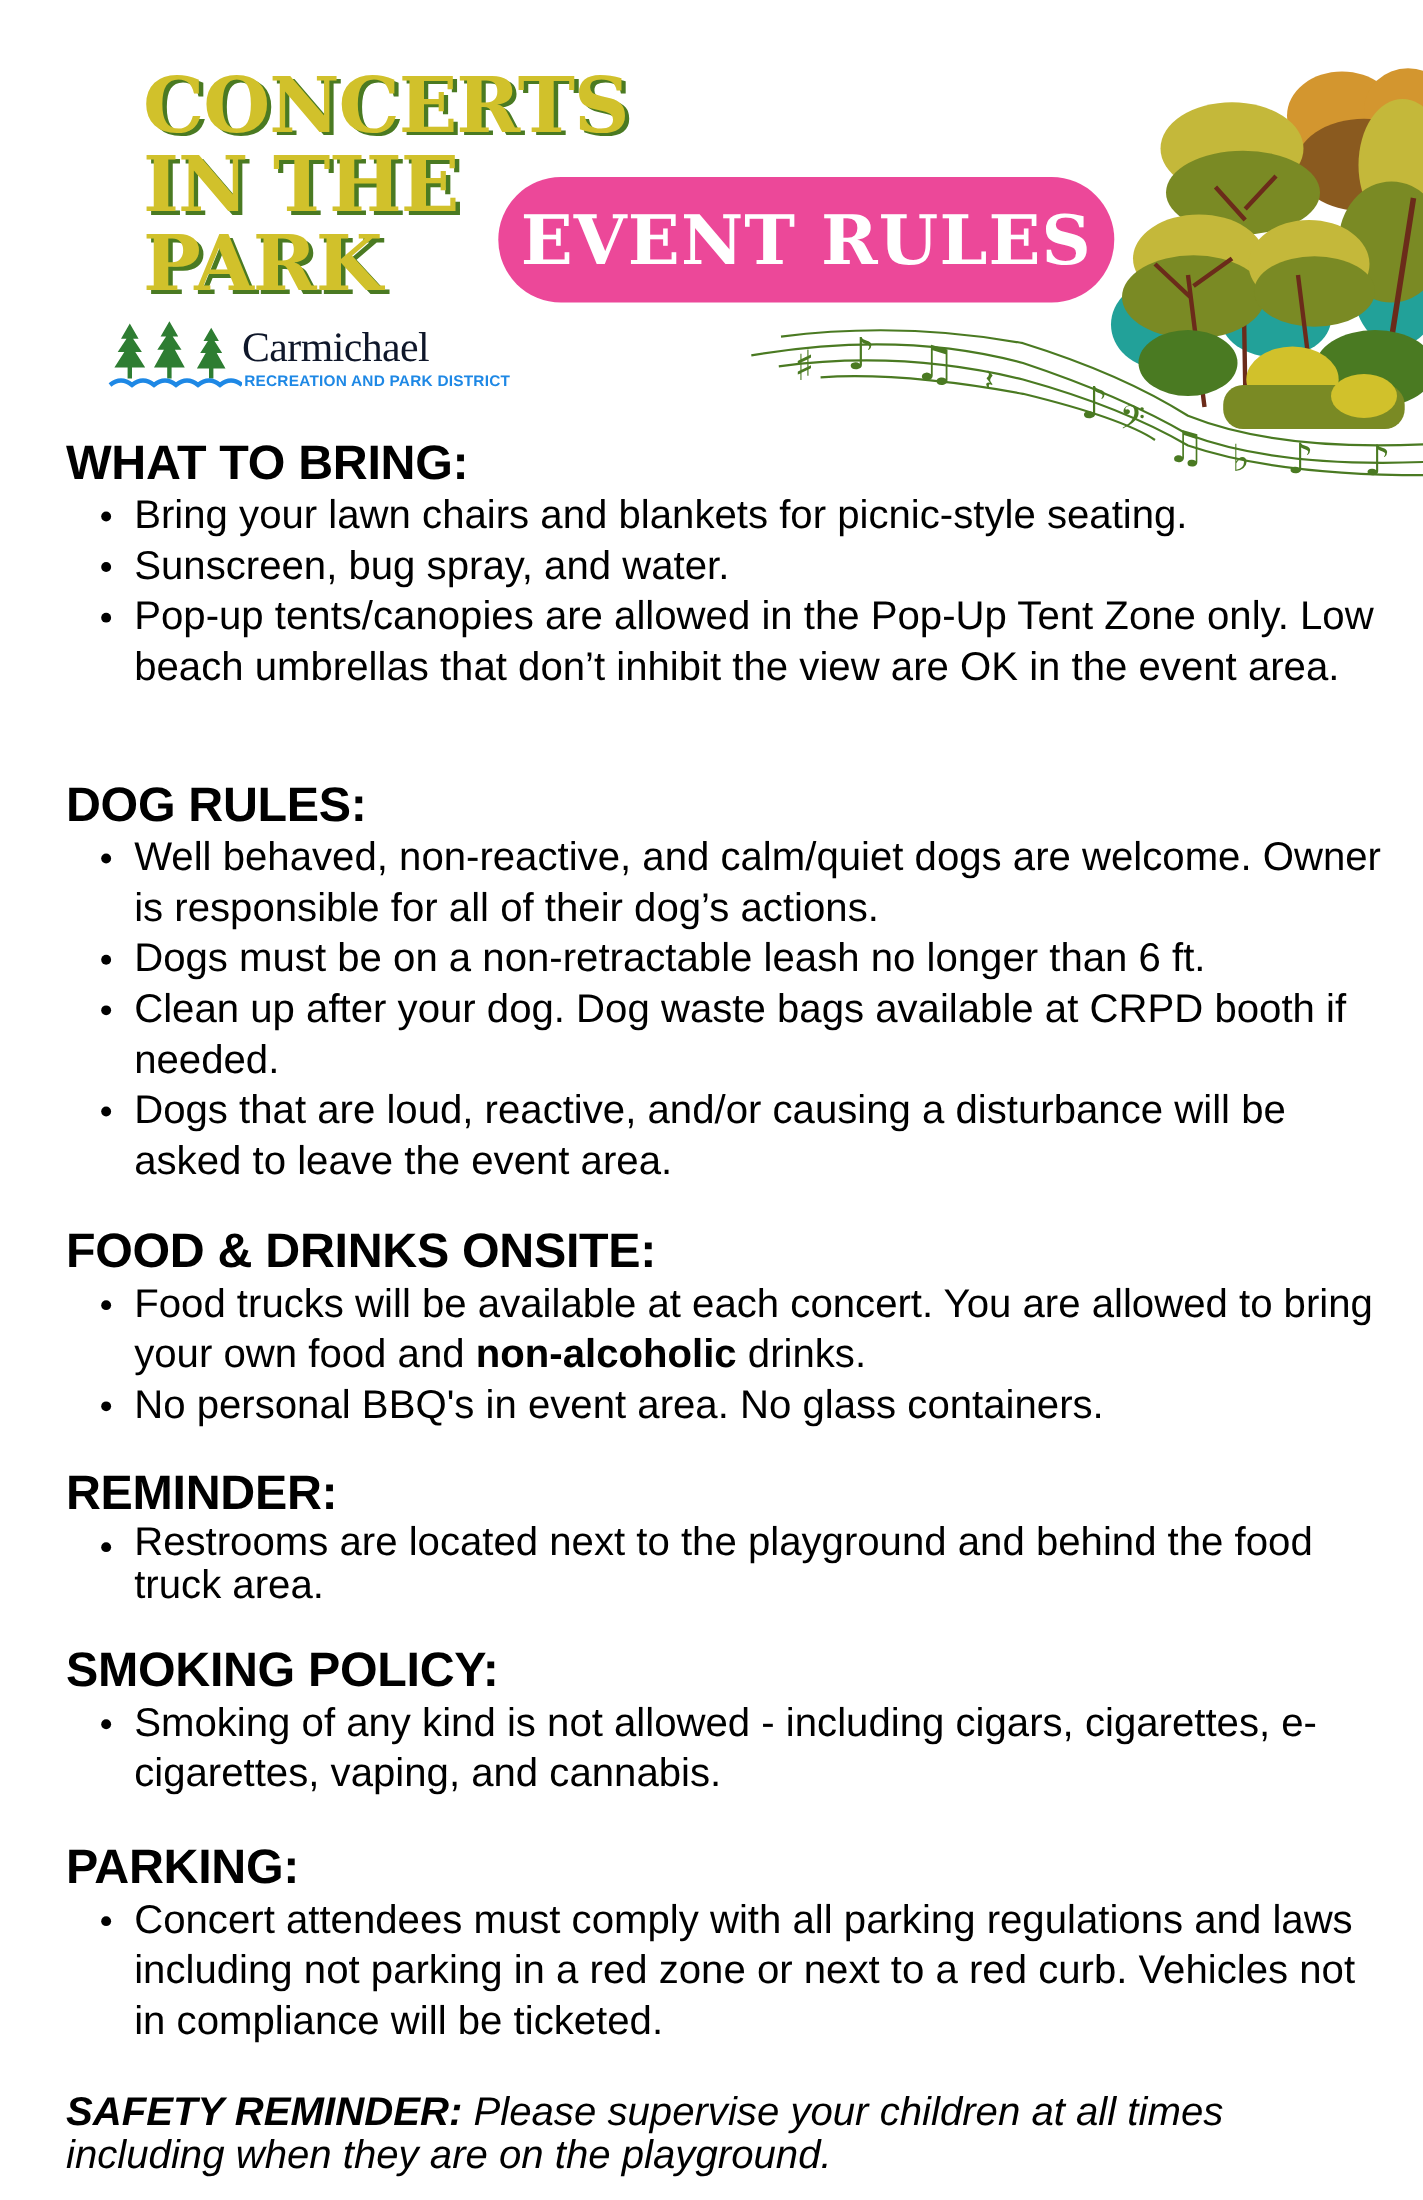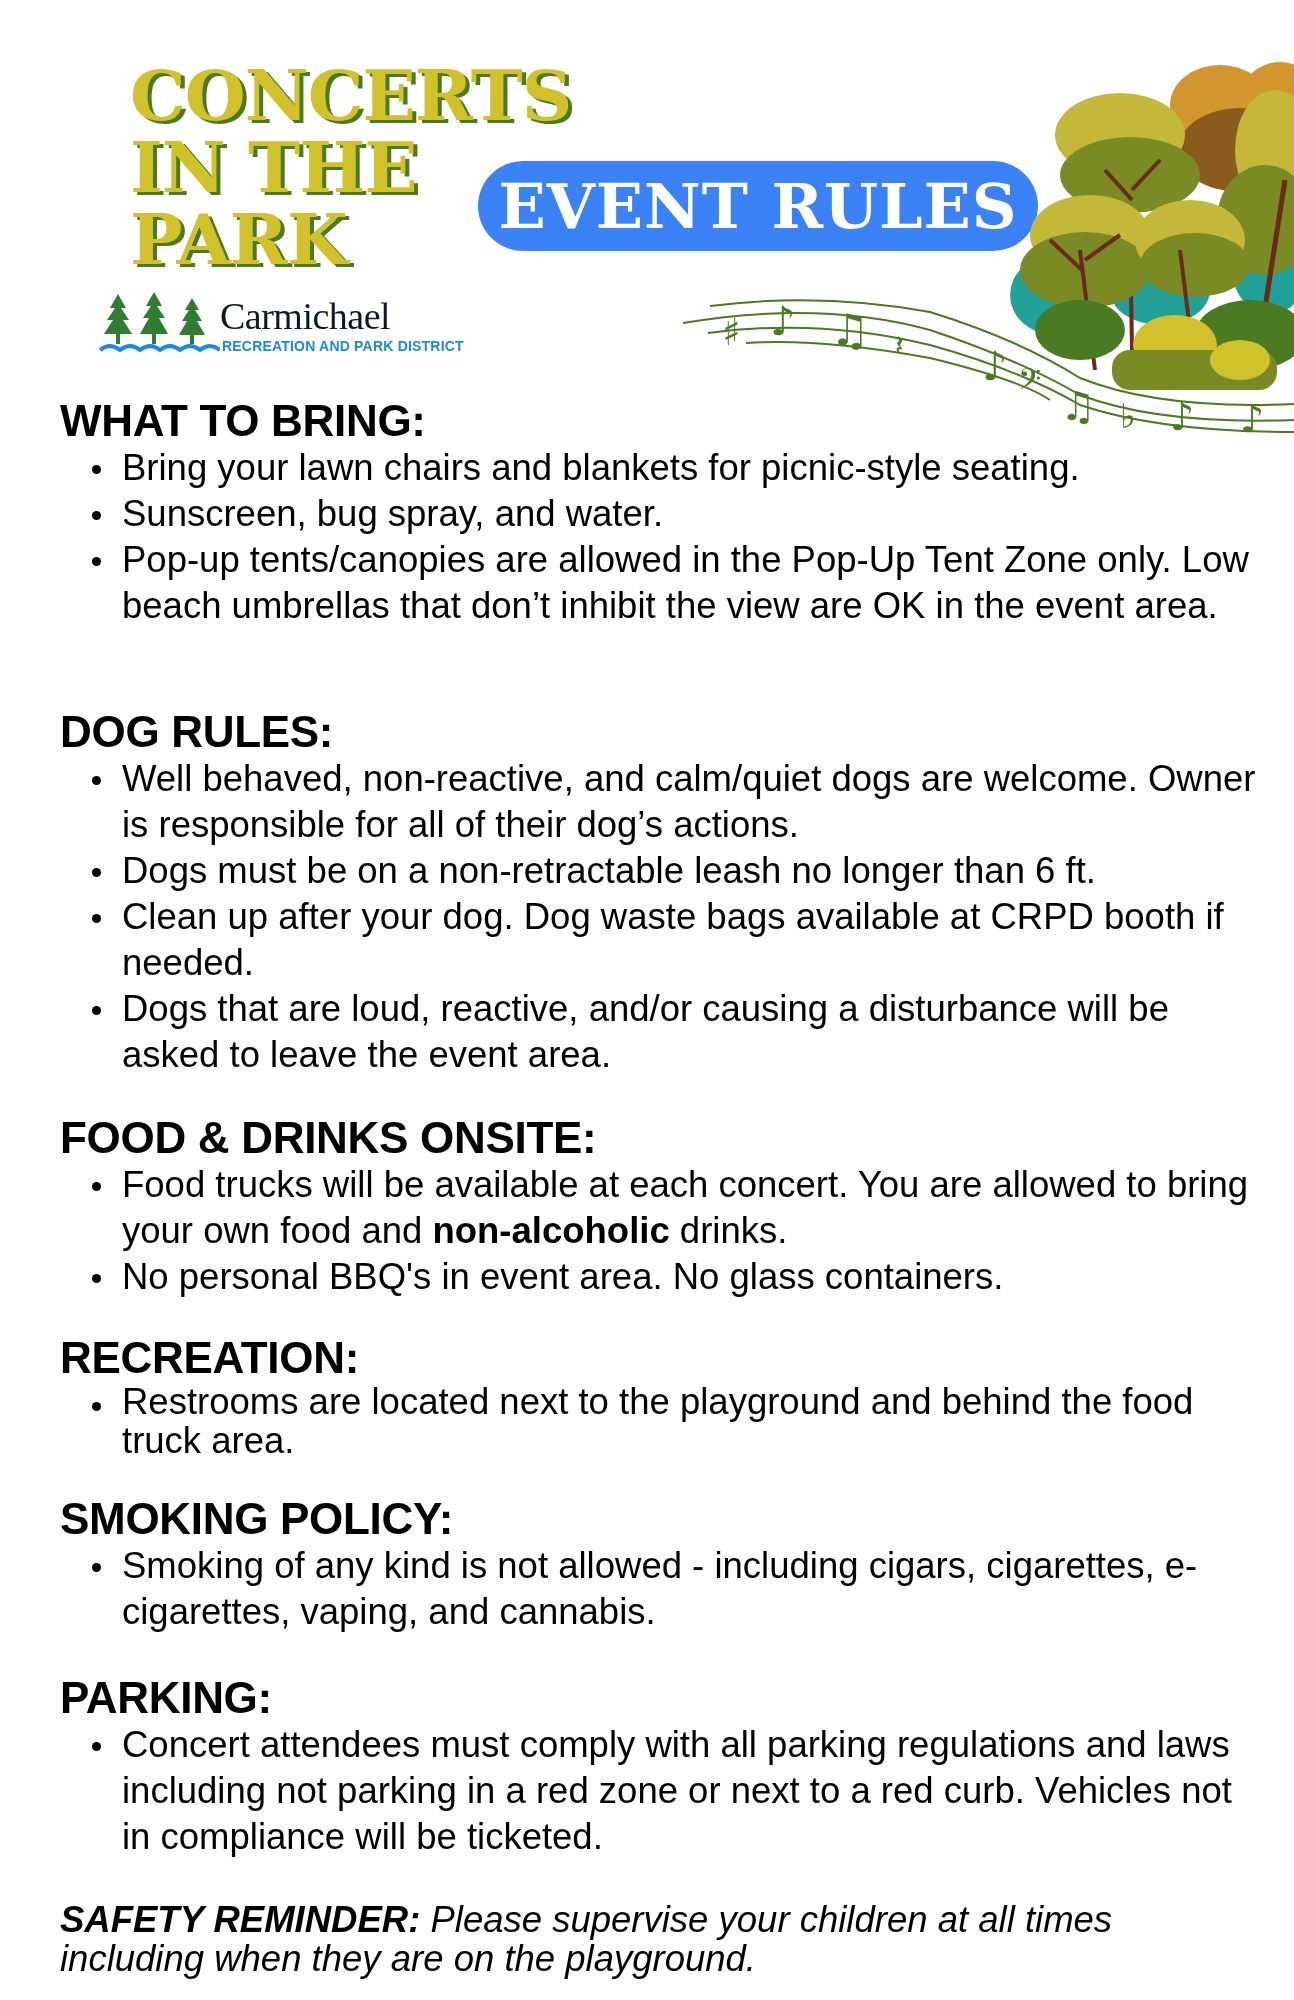--- a/index.html
+++ b/index.html
@@ -7,21 +7,21 @@
          font-family: "Liberation Sans", "DejaVu Sans", sans-serif; color: #000; }
   .abs { position: absolute; }
 
   
   .title { left: 100px; top: 60px; width: 520px; margin-left: 30px; }
   .title-line { display: block; font-family: "DejaVu Serif", "Liberation Serif", serif;
                 font-weight: bold; font-size: 70px; line-height: 72px; letter-spacing: -1px;
                 color: #d1c12b; text-shadow: 4px 3px 0 #4a7a22; white-space: nowrap; }
 
   
-  .pill { left: 478px; top: 161px; width: 560px; height: 90px; background: #3b82f6;
+  .pill { left: 453px; top: 161px; width: 560px; height: 114px; background: #ec4899;
           border-radius: 57px; display: flex; align-items: center; justify-content: center; }
   .pill-text { font-family: "DejaVu Serif", "Liberation Serif", serif; font-weight: bold;
                color: #ffffff; font-size: 62px; letter-spacing: 1px; white-space: nowrap; }
 
   
   .logo { left: 98px; top: 290px; width: 320px; height: 68px; }
   .logo-name { position: absolute; left: 122px; top: 4px; font-family: "Liberation Serif", serif;
                font-size: 38px; color: #0f172a; letter-spacing: -0.5px; }
   .logo-sub { position: absolute; left: 124px; top: 48px; font-family: "Liberation Sans", sans-serif;
               font-size: 14px; color: #1e88e5; font-weight: bold; letter-spacing: 0.2px; white-space: nowrap; }
@@ -152,21 +152,21 @@
 
 <div class="section" style="top:1114px">
   <h2 class="heading">FOOD &amp; DRINKS ONSITE:</h2>
   <ul class="bullets">
     <li><span class="dot"></span><span>Food trucks will be available at each concert. You are allowed to bring your own food and </span><span class="b">non-alcoholic</span><span> drinks.</span></li>
     <li><span class="dot"></span><span>No personal BBQ's in event area. No glass containers.</span></li>
   </ul>
 </div>
 
 <div class="section" style="top:1334px">
-  <h2 class="heading">RECREATION:</h2>
+  <h2 class="heading">REMINDER:</h2>
   <ul class="bullets tight">
     <li><span class="dot"></span><span>Restrooms are located next to the playground and behind the food truck area.</span></li>
   </ul>
 </div>
 
 <div class="section" style="top:1495px">
   <h2 class="heading">SMOKING POLICY:</h2>
   <ul class="bullets">
     <li><span class="dot"></span><span>Smoking of any kind is not allowed - including cigars, cigarettes, e-cigarettes, vaping, and cannabis.</span></li>
   </ul>

